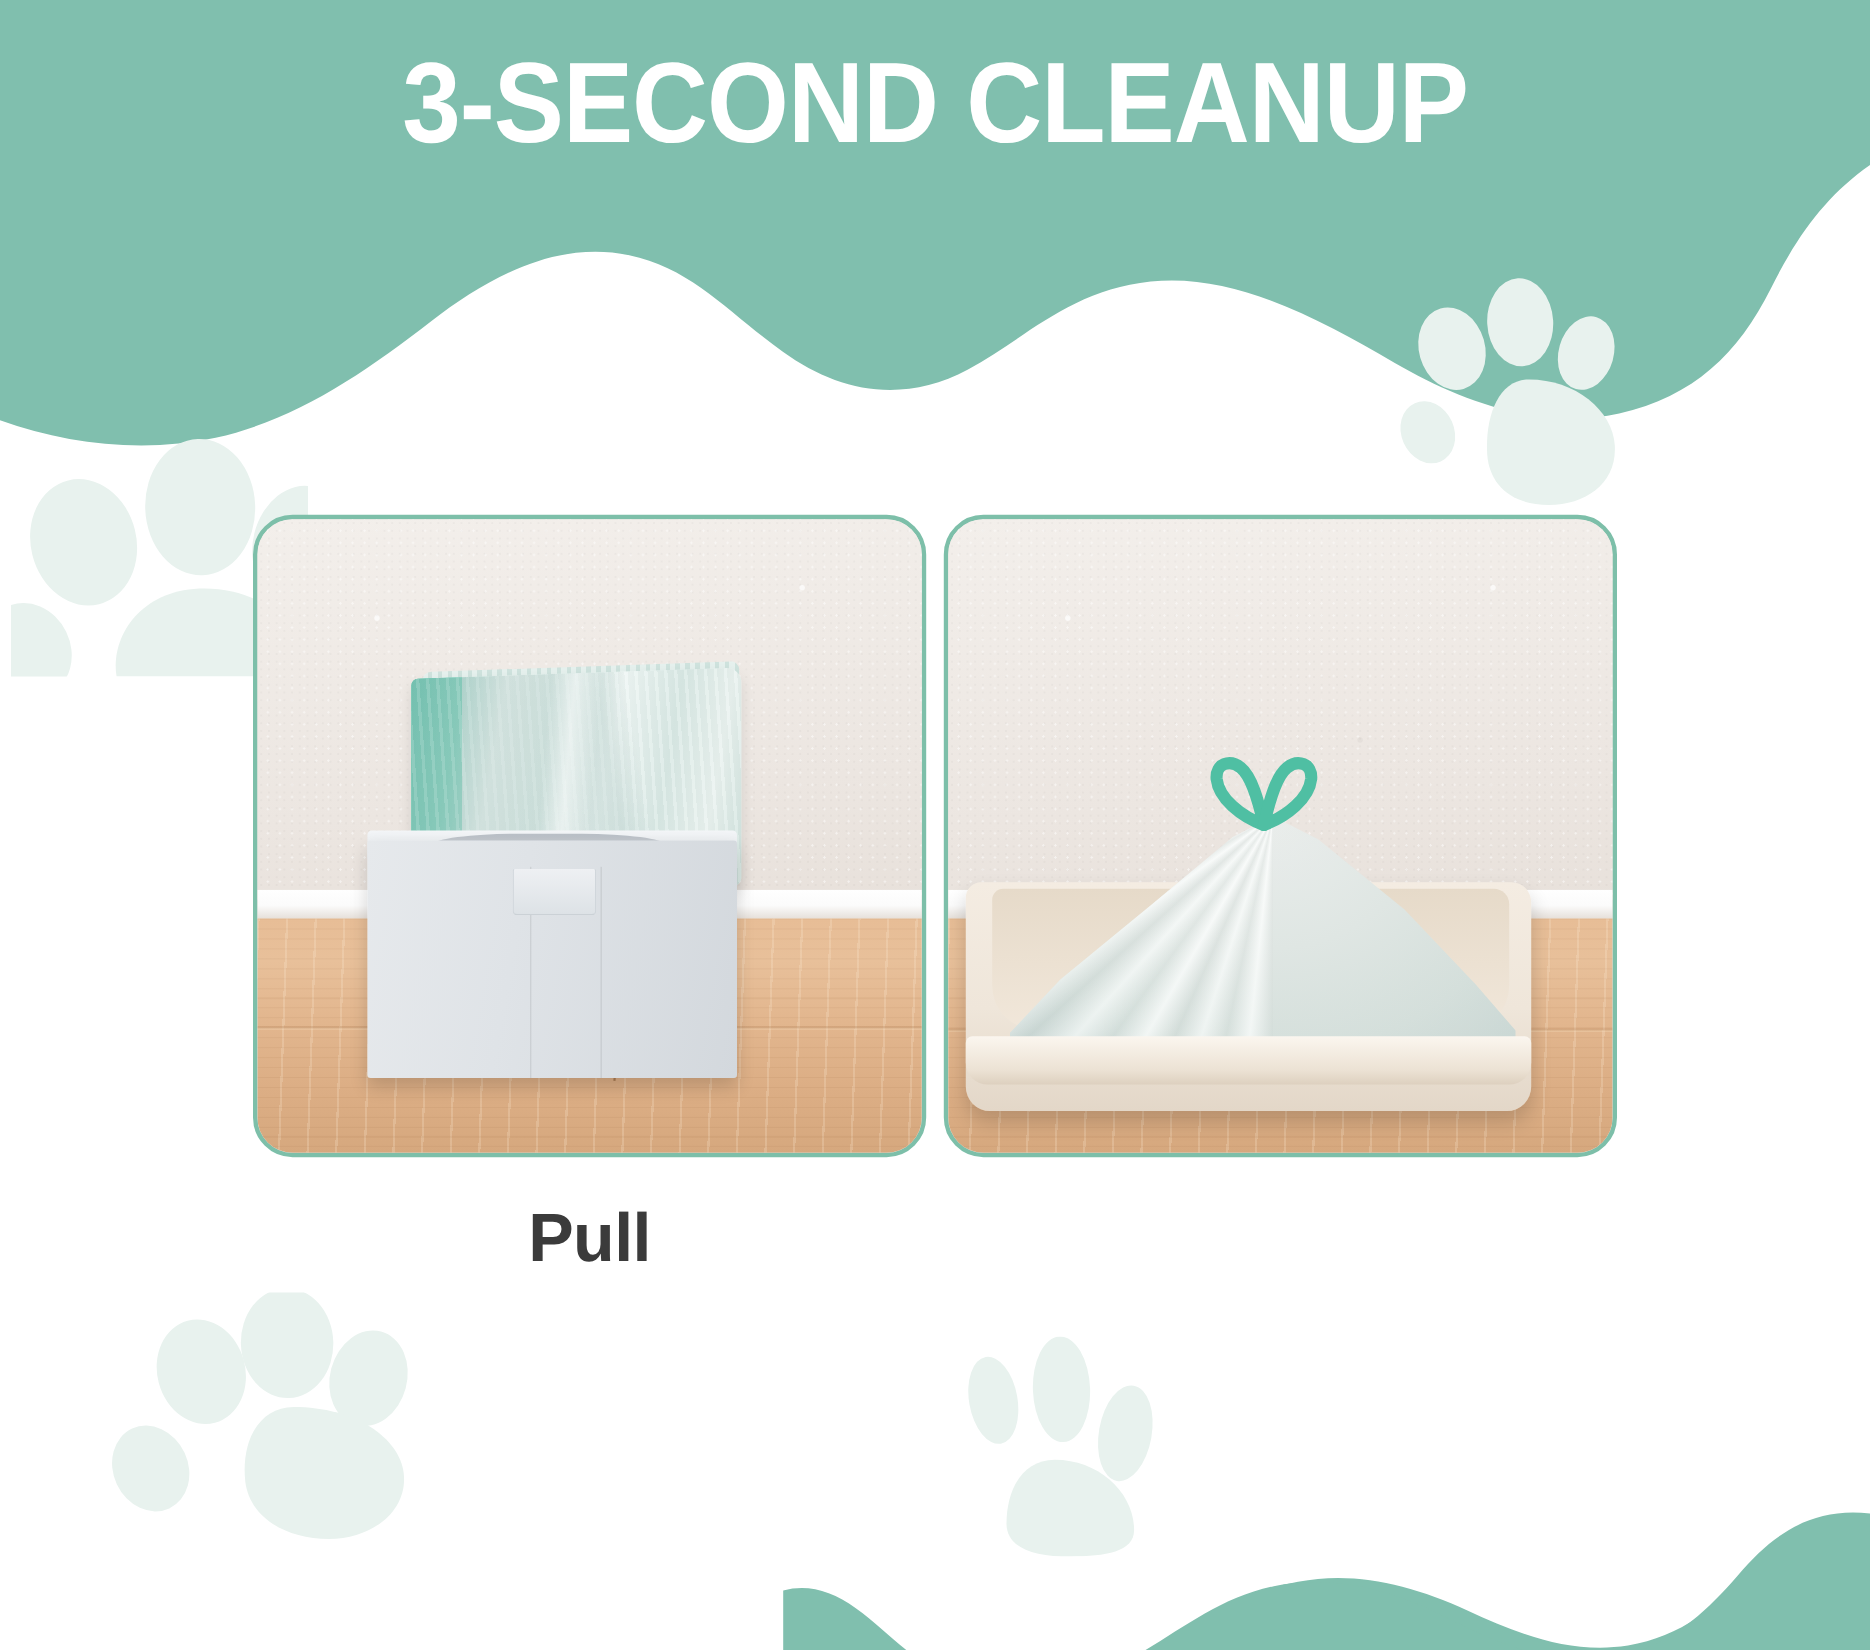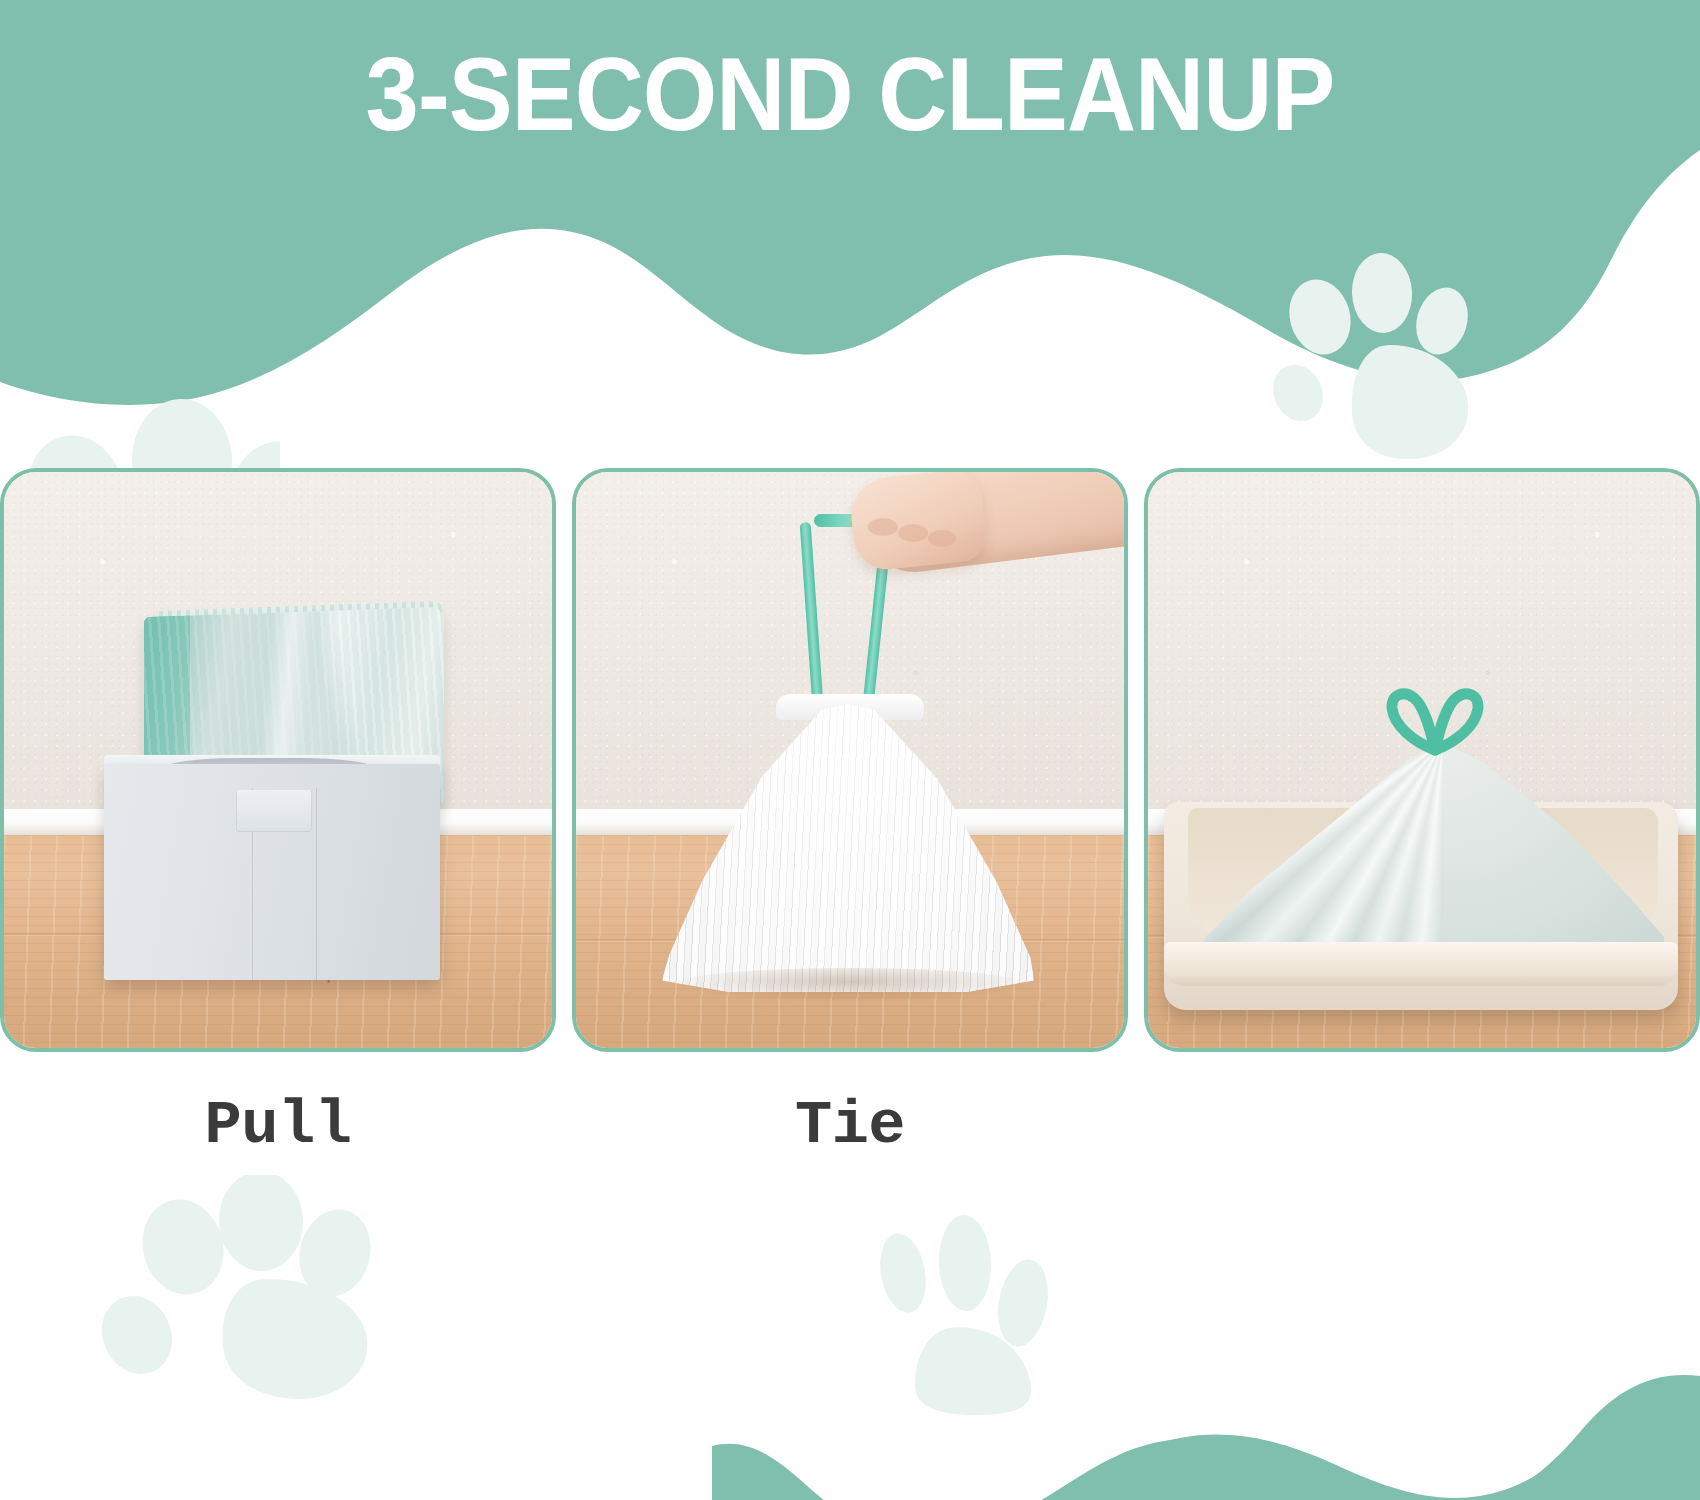--- a/index.html
+++ b/index.html
@@ -48,21 +48,21 @@
   }
   #footer-band svg{ position:absolute; left:0; bottom:0; }
 
   
   #steps{
     position:absolute; left:0; top:468px; width:1700px;
     display:flex; justify-content:center; align-items:flex-start;
     gap:16px;
     z-index:3;
   }
-  .step{ width:612px;font-family:Liberation Mono, monospace; }
+  .step{ width:612px; }
 
   .photo-card{
     position:relative;
     height:584px;
     border:4px solid #7dbfa9;
     border-radius:36px;
     overflow:hidden;
     background:#efe9e4;
   }
 
@@ -383,45 +383,20 @@
       <div class="box-top"></div>
       <div class="box-mouth"></div>
       <div class="box"></div>
       <div class="box-seam" style="left:248px;"></div>
       <div class="box-seam" style="left:312px;"></div>
       <div class="box-tab"></div>
     </div>
     <div class="step-label">Pull</div>
   </div>
 
-  <div class="step">
-    <div class="photo-card" id="scene-tie">
-      <div class="wall"></div>
-      <div class="baseboard"></div>
-      <div class="floor">
-        <div class="floor-seam" style="top:104px;"></div>
-        <div class="plank-line" style="left:148px; top:92px; height:58px; transform:rotate(-5deg);"></div>
-      </div>
-
-      <div class="drawstring" style="left:230px; top:50px;  height:184px; transform:rotate(-4deg);"></div>
-      <div class="drawstring" style="left:296px; top:52px;  height:182px; transform:rotate(6deg);"></div>
-      <div class="drawstring" style="left:238px; top:42px;  width:78px; height:13px; border-radius:8px;"></div>
-
-      <div class="forearm"></div>
-      <div class="fist"></div>
-      <div class="knuckle" style="left:292px; top:46px; width:30px; height:18px;"></div>
-      <div class="knuckle" style="left:322px; top:52px; width:30px; height:18px;"></div>
-      <div class="knuckle" style="left:352px; top:58px; width:28px; height:17px;"></div>
-
-      <div class="bag-neck"></div>
-      <div class="bag-body"></div>
-      <div class="bag-base-shadow"></div>
-    </div>
-    <div class="step-label">Tie</div>
-  </div>
 
   <div class="step">
     <div class="photo-card" id="scene-toss">
       <div class="wall"></div>
       <div class="baseboard"></div>
       <div class="floor">
         <div class="floor-seam" style="top:100px;"></div>
         <div class="plank-line" style="left:404px; top:88px; height:60px; transform:rotate(4deg);"></div>
       </div>
 

